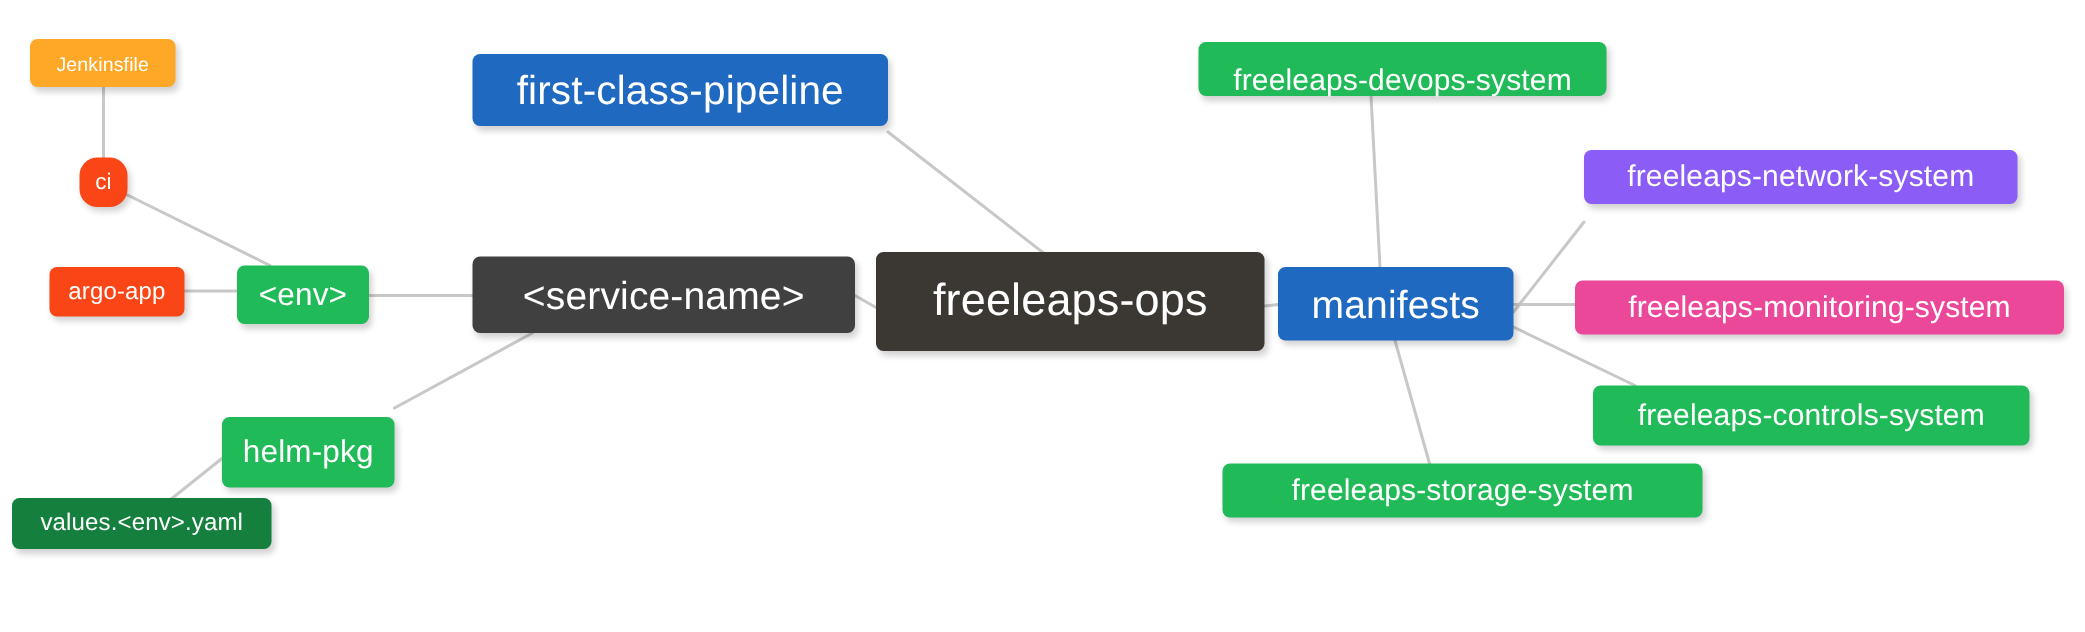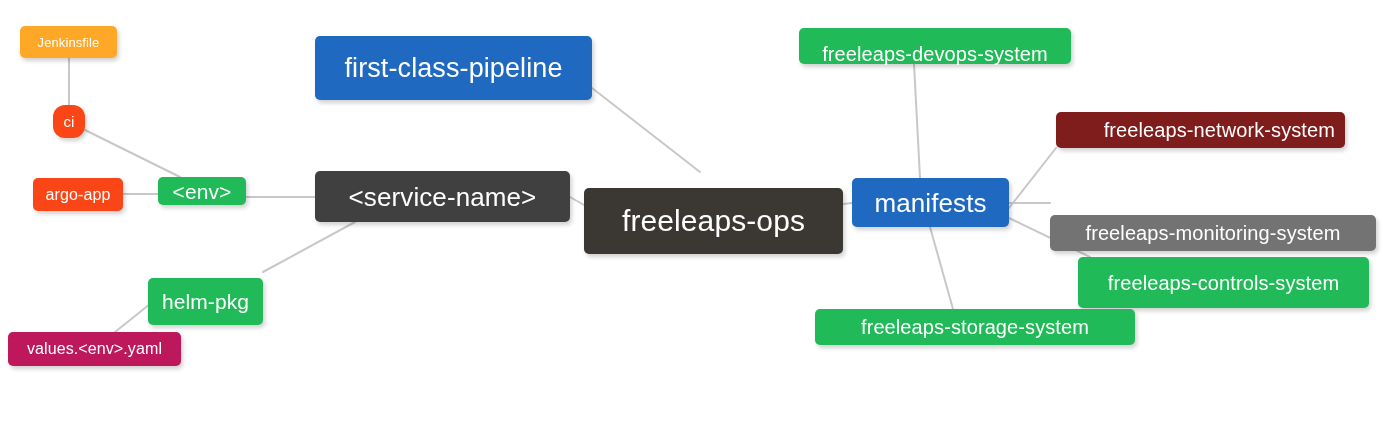--- a/index.html
+++ b/index.html
@@ -59,59 +59,59 @@
       <path d="M 158 194 L 123 194" stroke="#c8c8c8" stroke-width="2" fill="none" stroke-linecap="round"></path>
       <path d="M 69 105 L 69 58" stroke="#c8c8c8" stroke-width="2" fill="none" stroke-linecap="round"></path>
       <path d="M 160 296 L 110 336" stroke="#c8c8c8" stroke-width="2" fill="none" stroke-linecap="round"></path>
       <path d="M 920 178 L 914 64" stroke="#c8c8c8" stroke-width="2" fill="none" stroke-linecap="round"></path>
       <path d="M 1009 208 L 1056 148" stroke="#c8c8c8" stroke-width="2" fill="none" stroke-linecap="round"></path>
       <path d="M 1009 203 L 1050 203" stroke="#c8c8c8" stroke-width="2" fill="none" stroke-linecap="round"></path>
       <path d="M 1009 218 L 1090 257" stroke="#c8c8c8" stroke-width="2" fill="none" stroke-linecap="round"></path>
       <path d="M 930 227 L 953 309" stroke="#c8c8c8" stroke-width="2" fill="none" stroke-linecap="round"></path>
     </svg>
   <div id="nodes">
-      <div class="node" style="left: 584px; top: 188px; width: 259px; height: 66px; background: rgb(59, 55, 51); font-size: 30px; justify-content: center;">
+      <div class="node" style="left: 584px; top: 168px; width: 259px; height: 66px; background: rgb(59, 55, 51); font-size: 30px; justify-content: center;">
         <span class="node-label">freeleaps-ops</span>
       </div>
       <div class="node" style="left: 315px; top: 171px; width: 255px; height: 51px; background: #404040; font-size: 26px;">
         <span class="node-label">&lt;service-name&gt;</span>
       </div>
-      <div class="node" style="left: 315px; top: 36px; width: 277px; height: 64px; background: rgb(32, 105, 192); font-size: 27px;">
+      <div class="node" style="left: 315px; top: 36px; width: 277px; height: 48px; background: rgb(32, 105, 192); font-size: 27px;">
         <span class="node-label">first-class-pipeline</span>
       </div>
       <div class="node" style="left: 852px; top: 178px; width: 157px; height: 49px; background: rgb(32, 105, 192); font-size: 26px;">
         <span class="node-label">manifests</span>
       </div>
-      <div class="node" style="left: 158px; top: 177px; width: 88px; height: 28px; background: rgb(33, 186, 88); font-size: 21px;">
+      <div class="node" style="left: 158px; top: 177px; width: 88px; height: 39px; background: rgb(33, 186, 88); font-size: 21px;">
         <span class="node-label">&lt;env&gt;</span>
       </div>
       <div class="node" style="left: 148px; top: 258px; width: 115px; height: 47px; background: rgb(33, 186, 88); font-size: 21px; margin-top: 20px;">
         <span class="node-label">helm-pkg</span>
       </div>
       <div class="node" style="left: 20px; top: 26px; width: 97px; height: 32px; background: rgb(255, 167, 38); font-size: 13px;">
         <span class="node-label">Jenkinsfile</span>
       </div>
       <div class="node" style="left: 53px; top: 105px; width: 32px; height: 33px; background: rgb(250, 70, 22); font-size: 15px; border-radius: 12px;">
         <span class="node-label">ci</span>
       </div>
       <div class="node" style="left: 33px; top: 178px; width: 90px; height: 33px; background: rgb(250, 70, 22); font-size: 16px; padding-left: 10px;">
         <span class="node-label">argo-app</span>
       </div>
-      <div class="node" style="left: 8px; top: 332px; width: 173px; height: 34px; background: #be185d; font-size: 16px;">
+      <div class="node" style="left: 8px; top: 332px; width: 173px; height: 34px; background: #15803d; font-size: 16px;">
         <span class="node-label">values.&lt;env&gt;.yaml</span>
       </div>
       <div class="node" style="left: 799px; top: 28px; width: 272px; height: 36px; background: rgb(33, 186, 88); font-size: 20px; align-items: flex-end;">
         <span class="node-label">freeleaps-devops-system</span>
       </div>
-      <div class="node" style="left: 1056px; top: 112px; width: 289px; height: 36px; background: #7f1d1d; font-size: 20px; justify-content: flex-end;">
+      <div class="node" style="left: 1056px; top: 100px; width: 289px; height: 36px; background: #8b5cf6; font-size: 20px;">
         <span class="node-label">freeleaps-network-system</span>
       </div>
-      <div class="node" style="left: 1050px; top: 187px; width: 326px; height: 36px; background: #737373; font-size: 20px; margin-top: 28px;">
+      <div class="node" style="left: 1050px; top: 187px; width: 326px; height: 36px; background: #ec4899; font-size: 20px;">
         <span class="node-label">freeleaps-monitoring-system</span>
       </div>
-      <div class="node" style="left: 1062px; top: 257px; width: 291px; height: 51px; background: rgb(33, 186, 88); font-size: 20px; margin-left: 16px;">
+      <div class="node" style="left: 1062px; top: 257px; width: 291px; height: 40px; background: rgb(33, 186, 88); font-size: 20px;">
         <span class="node-label">freeleaps-controls-system</span>
       </div>
       <div class="node" style="left: 815px; top: 309px; width: 320px; height: 36px; background: rgb(33, 186, 88); font-size: 20px;">
         <span class="node-label">freeleaps-storage-system</span>
       </div>
     </div>
 </div>
 
 </body></html>

